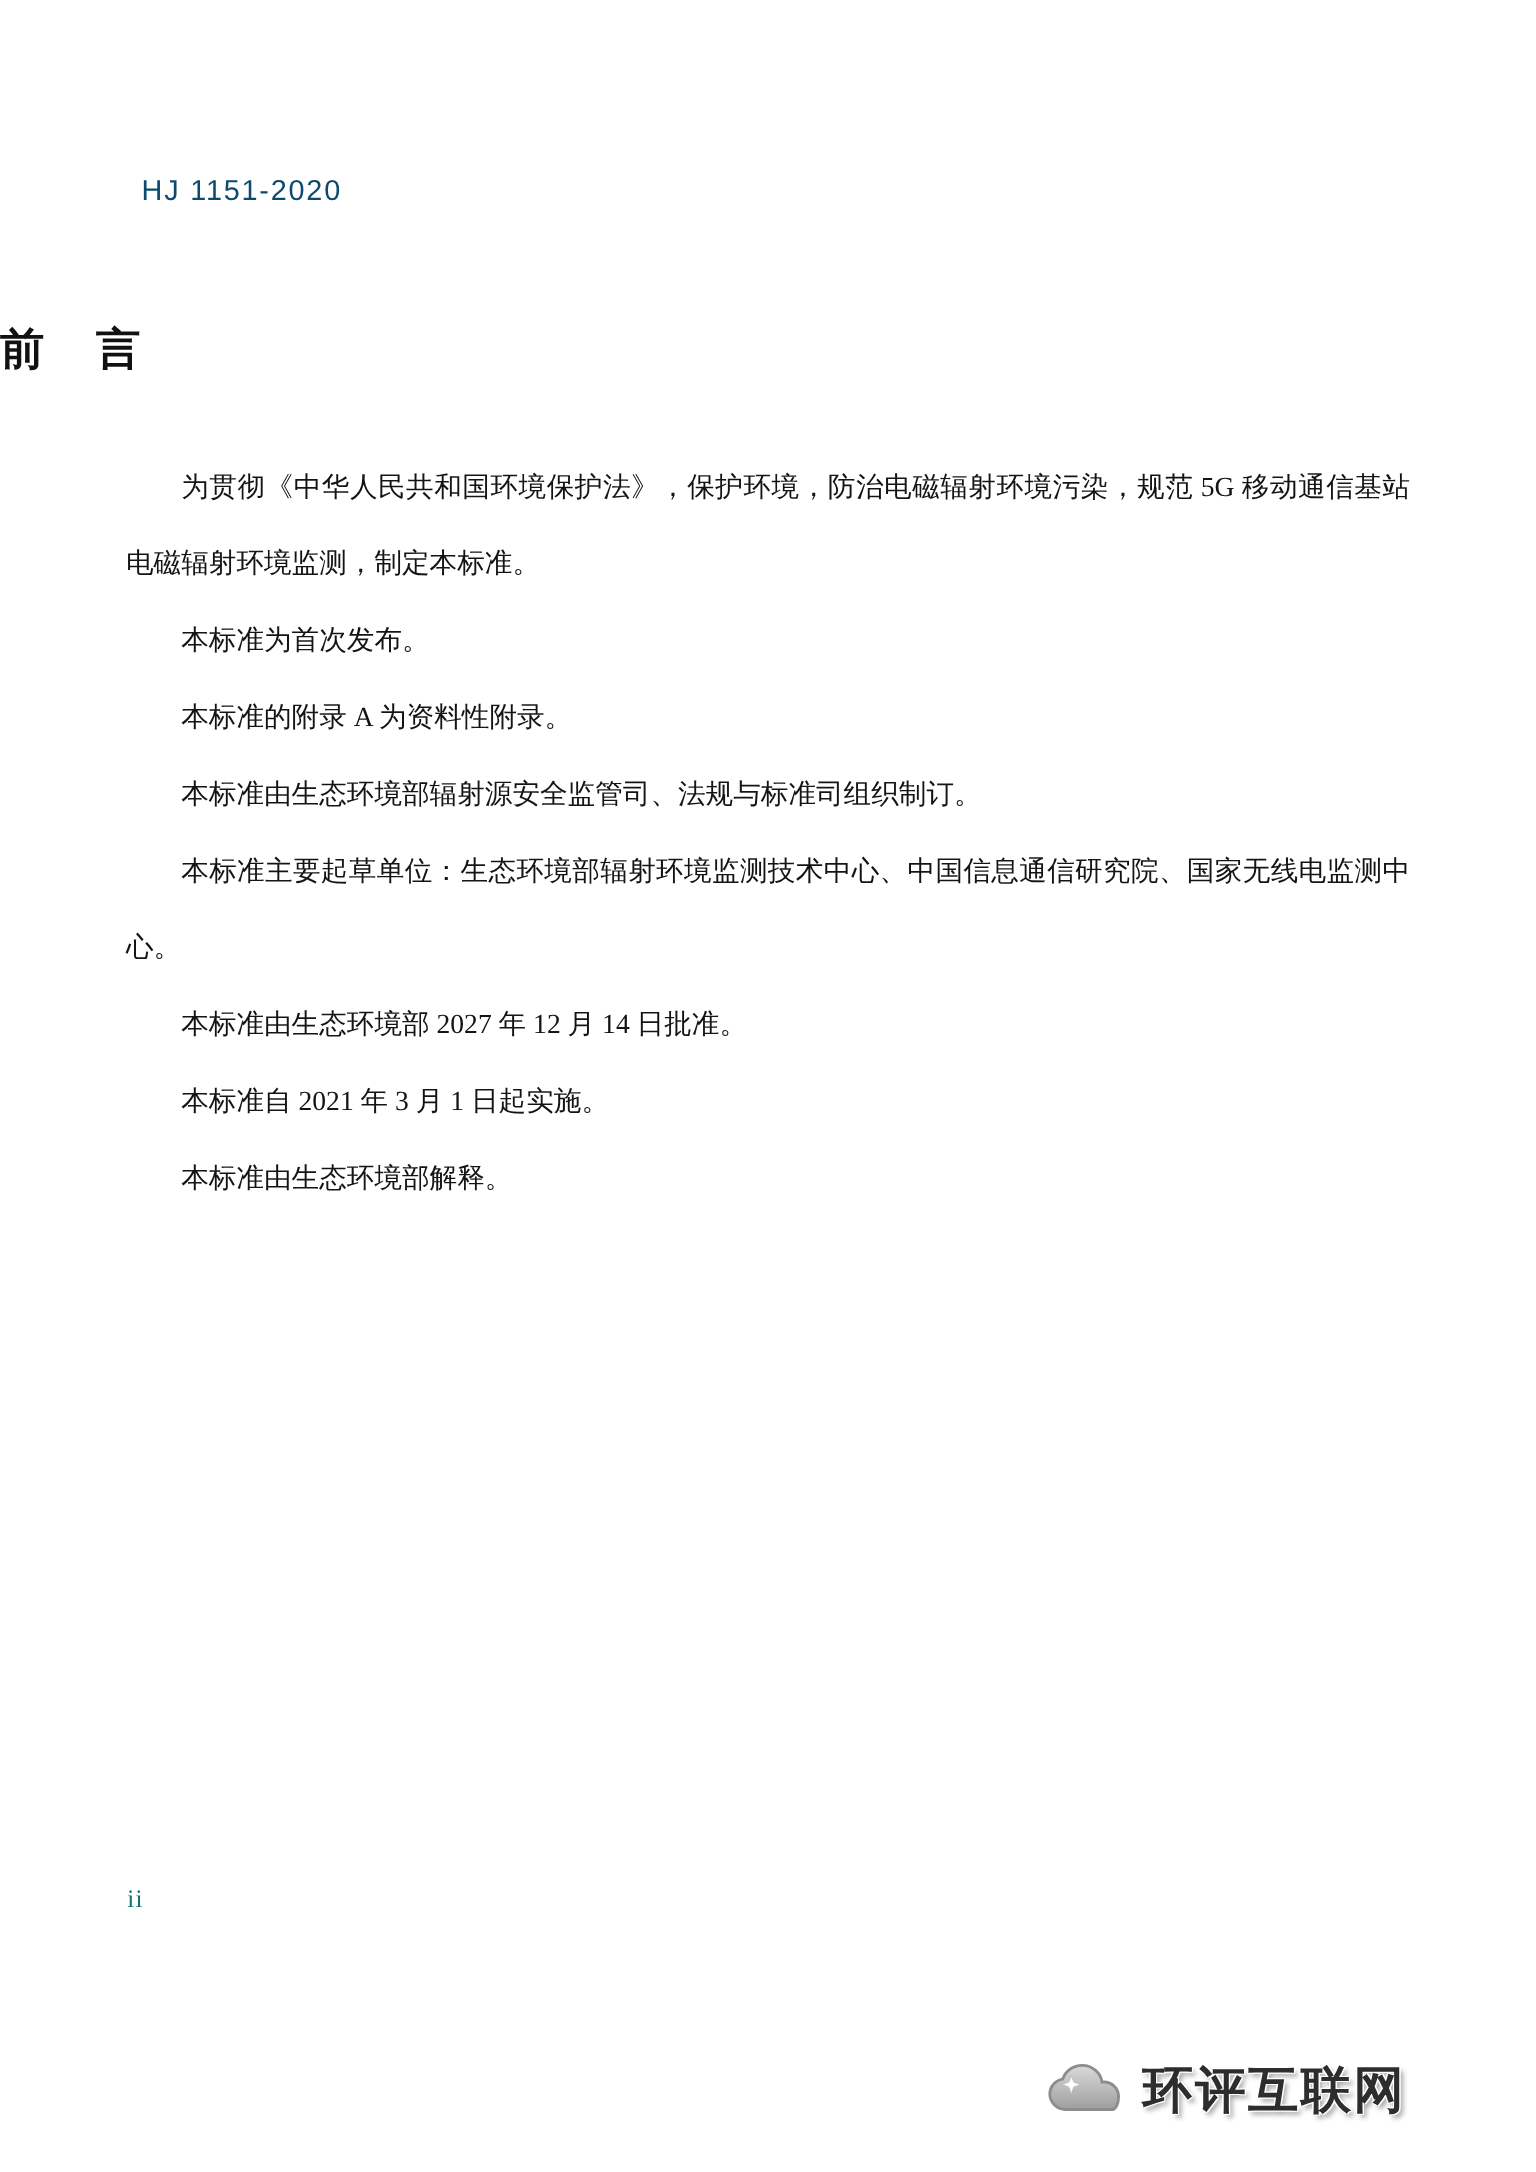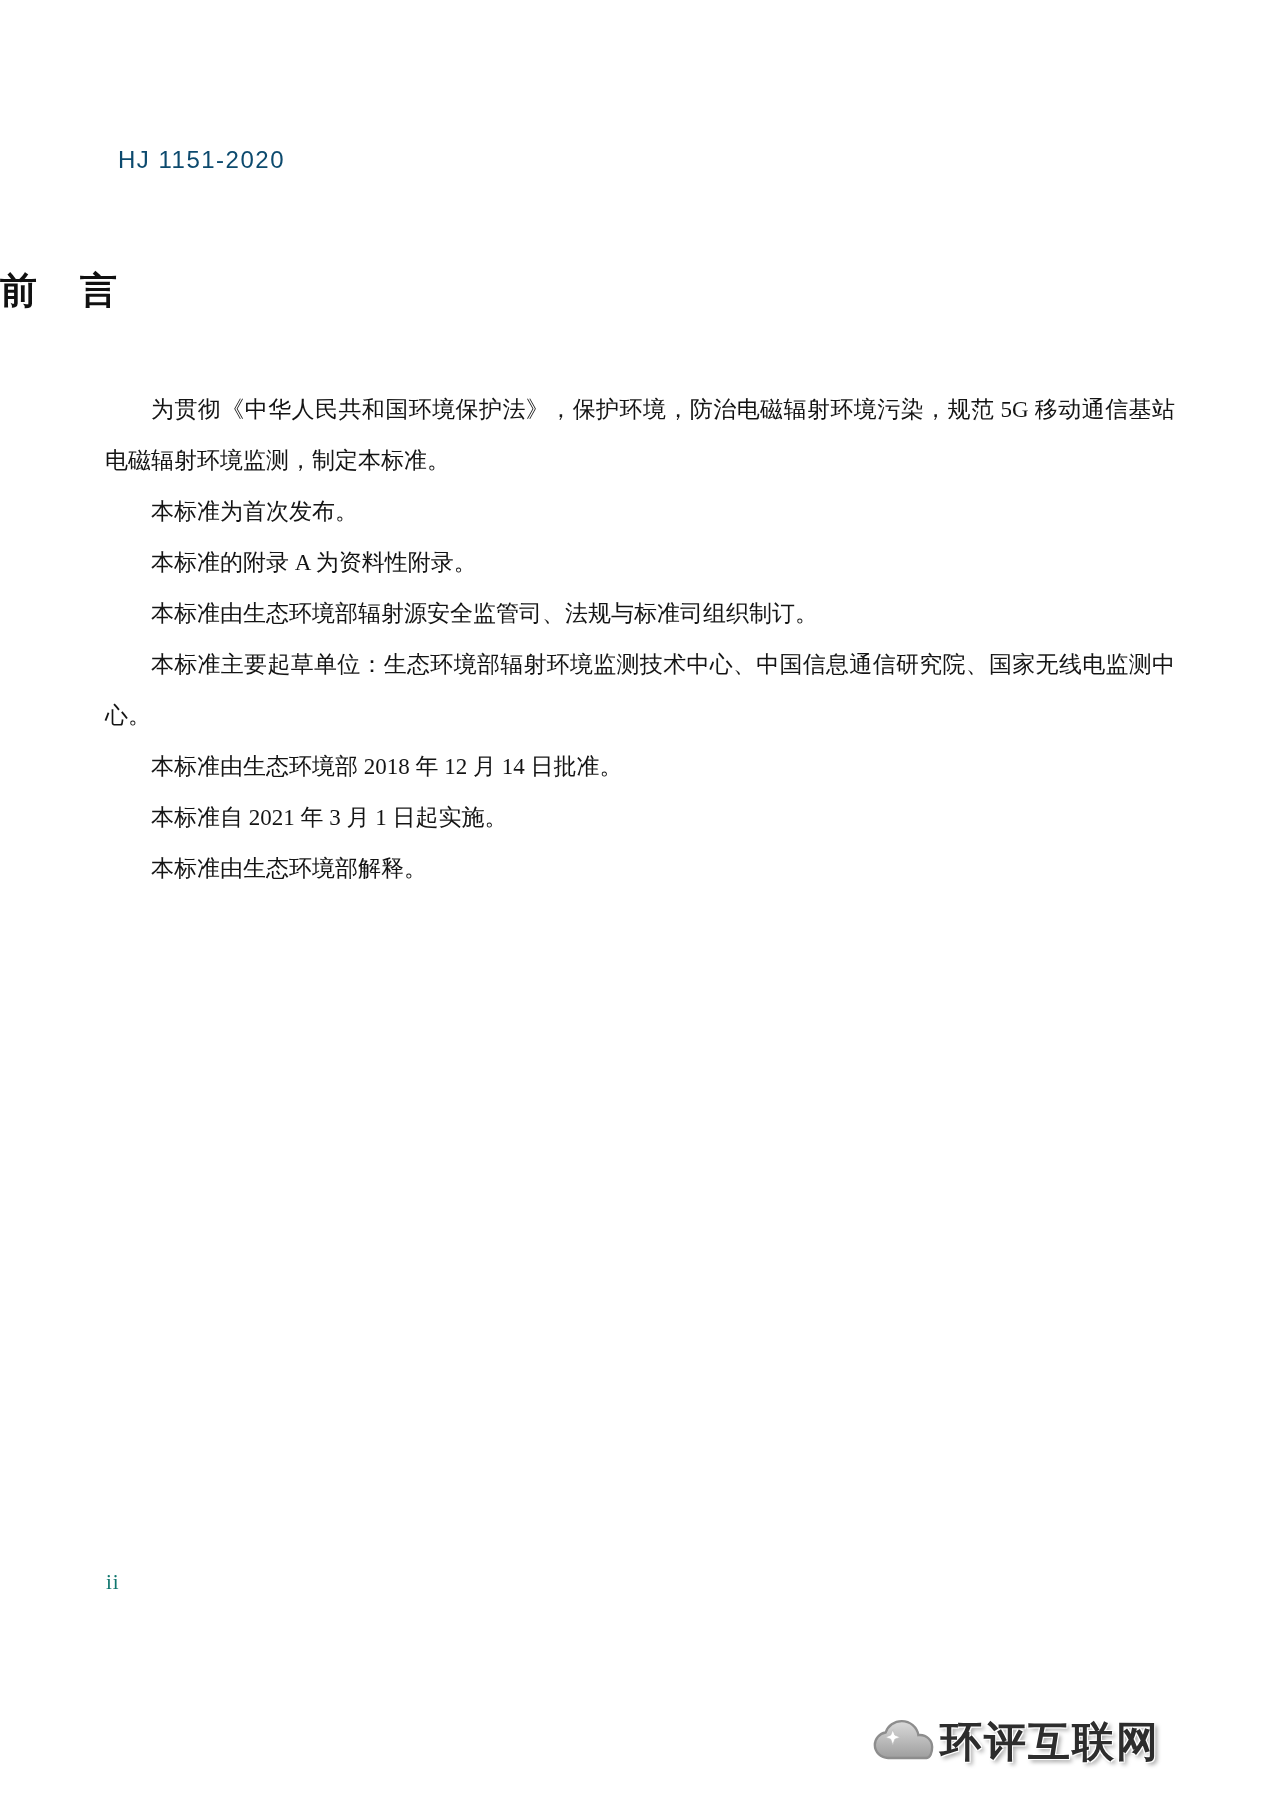--- a/index.html
+++ b/index.html
@@ -35,23 +35,23 @@
     font-family: "Liberation Sans", "DejaVu Sans", sans-serif;
     font-size: 37px;
     font-weight: 600;
     letter-spacing: 3px;
     color: #111;
   }
   .content {
     position: absolute;
     left: 105px;
     width: 1070px;
-    top: 384px;
+    top: 374px;
     font-size: 23px;
-    line-height: 51px;
+    line-height: 64px;
     text-align: justify;
     color: #141414;
   }
   .content p {
     margin: 0;
     text-indent: 2em;
   }
   .page-num {
     position: absolute;
     left: 106px;
@@ -59,21 +59,21 @@
     font-size: 21px;
     letter-spacing: 1px;
     color: #0f766e;
   }
   .watermark {
     position: absolute;
     left: 872px;
     top: 1714px;
     display: flex;
     align-items: center;
-    gap: 0;
+    gap: 12px;
   }
   .watermark .cloud {
     width: 68px;
     height: 48px;
     flex: 0 0 auto;
   }
   .watermark-text {
     font-family: "Liberation Sans", "DejaVu Sans", sans-serif;
     font-size: 42px;
     font-weight: bold;
@@ -94,21 +94,21 @@
 <div class="doc-code">HJ 1151-2020</div>
 
 <h1 class="page-title">前　言</h1>
 
 <main class="content">
   <p>为贯彻《中华人民共和国环境保护法》，保护环境，防治电磁辐射环境污染，规范 5G 移动通信基站电磁辐射环境监测，制定本标准。</p>
   <p>本标准为首次发布。</p>
   <p>本标准的附录 A 为资料性附录。</p>
   <p>本标准由生态环境部辐射源安全监管司、法规与标准司组织制订。</p>
   <p>本标准主要起草单位：生态环境部辐射环境监测技术中心、中国信息通信研究院、国家无线电监测中心。</p>
-  <p>本标准由生态环境部 2018 年 12 月 14 日批准。</p>
+  <p>本标准由生态环境部 2027 年 12 月 14 日批准。</p>
   <p>本标准自 2021 年 3 月 1 日起实施。</p>
   <p>本标准由生态环境部解释。</p>
 </main>
 
 <div class="page-num">ii</div>
 
 <div class="watermark">
   <span>
     <svg class="cloud" viewBox="0 0 72 50" xmlns="http://www.w3.org/2000/svg">
       <defs>

